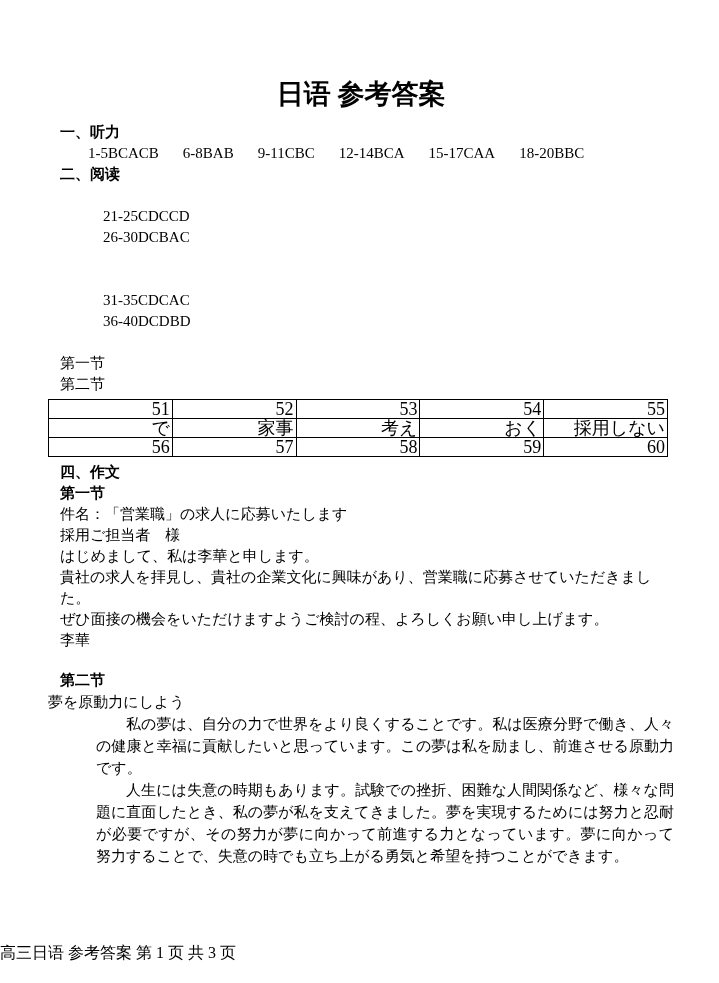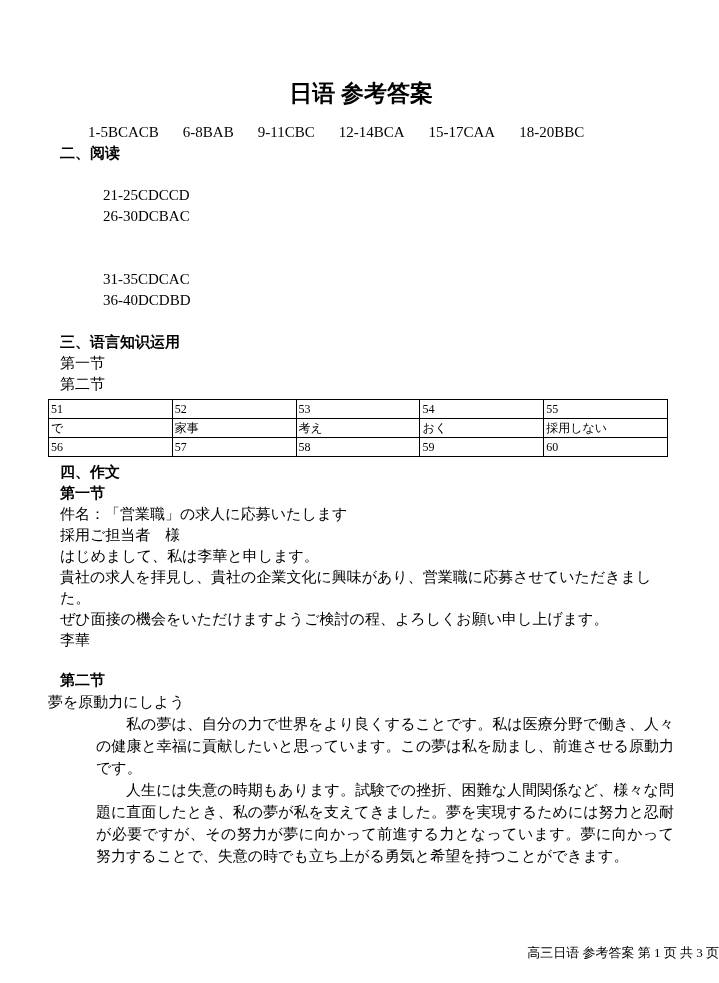--- a/index.html
+++ b/index.html
@@ -3,60 +3,60 @@
 <meta charset="utf-8">
 <style>
   * { box-sizing: border-box; margin: 0; padding: 0; }
   html, body { background: #ffffff; }
   body {
     width: 719px; height: 983px; position: relative; overflow: hidden;
     font-family: "Liberation Serif", serif;
     color: #000000;
   }
   .page { position: absolute; inset: 0; padding: 76px 57px 0 60px; font-size: 15px; line-height: 21px; }
-  .title { text-align: center; font-size: 23px; line-height: 36px; font-weight: bold; margin-bottom: 10px; }
+  .title { text-align: center; font-size: 27px; line-height: 36px; font-weight: bold; margin-bottom: 10px; }
   .heading { font-weight: bold; }
   .inline-answers { display: flex; gap: 24px; padding-left: 28px; white-space: pre; }
   .two-col { padding-left: 28px; white-space: pre; }
   .two-col .col-a { display: inline-block; width: 118px; }
   table.ans-table { border-collapse: collapse; width: 620px; margin: 4px 0 5px -12px; table-layout: fixed; }
-  table.ans-table td { border: 1px solid #000; text-align: left; font-size: 12px; line-height: 16px; padding: 1px 2px; height: 18px; overflow: hidden; }
+  table.ans-table td { border: 1px solid #000; text-align: right; font-size: 18px; line-height: 16px; padding: 1px 2px; height: 18px; overflow: hidden; }
   .essay-block { margin-left: -12px; margin-right: -12px; line-height: 22px; }
   .part2-label { margin-top: 19px; }
   .essay-title { }
   .essay-par { text-indent: 2em; text-align: justify; margin-left: 48px; }
-  .footer { position: absolute; left: 0; right: 0; bottom: 20px; text-align: right; font-size: 13px; }
+  .footer { position: absolute; left: 0; right: 0; bottom: 20px; text-align: left; font-size: 16px; }
 </style>
 </head>
 <body>
 
 <div class="page">
 
   <div class="title">日语 参考答案</div>
 
+  <div class="heading">一、听力</div>
   <div class="inline-answers">
     <span>1-5BCACB</span>
     <span>6-8BAB</span>
     <span>9-11CBC</span>
     <span>12-14BCA</span>
     <span>15-17CAA</span>
     <span>18-20BBC</span>
   </div>
 
   <div class="heading">二、阅读</div>
   <div class="two-col">
     <span class="col-a">21-25CDCCD</span>
     <span>26-30DCBAC</span>
   </div>
   <div class="two-col">
     <span class="col-a">31-35CDCAC</span>
     <span>36-40DCDBD</span>
   </div>
 
-  <div class="heading">三、语言知识运用</div>
   <div>第一节</div>
   <div>第二节</div>
 
   <table class="ans-table">
     <tbody>
       <tr>
         <td>51</td>
         <td>52</td>
         <td>53</td>
         <td>54</td>

